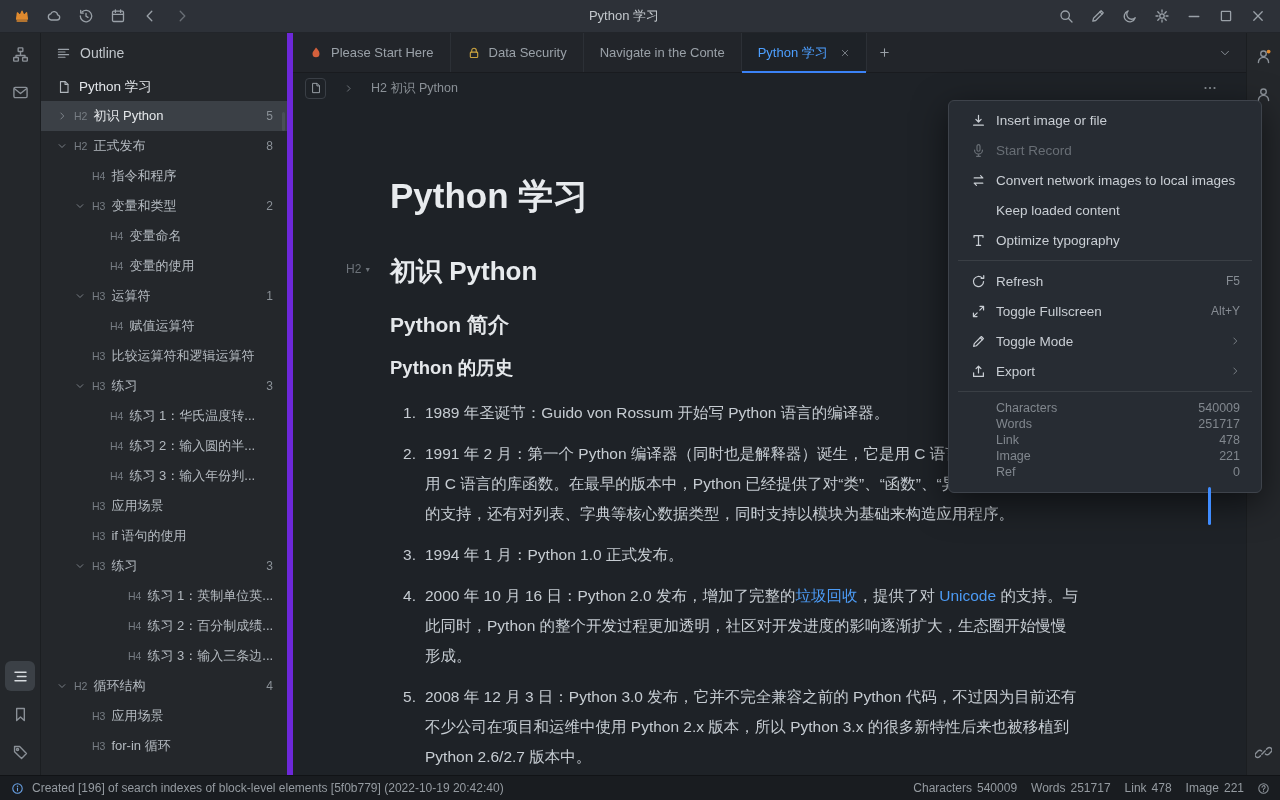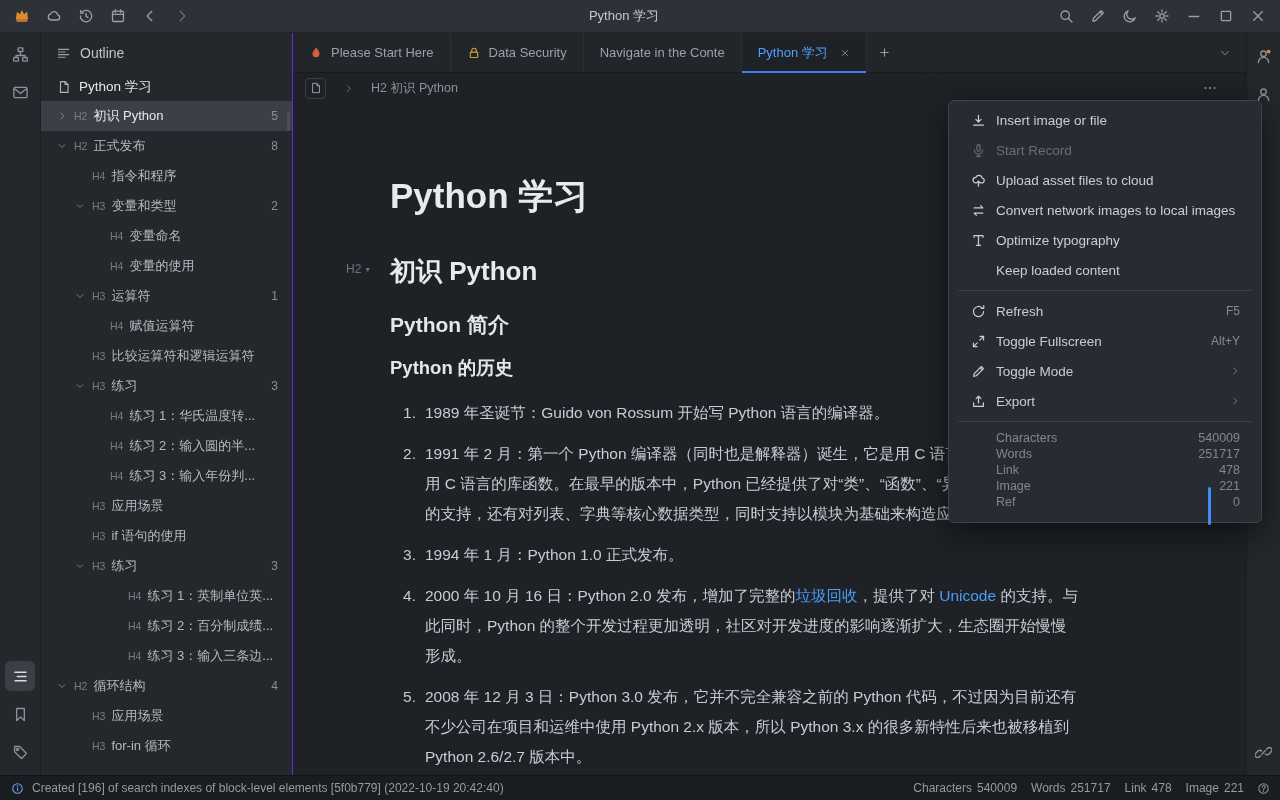--- a/index.html
+++ b/index.html
@@ -19,21 +19,21 @@
 
   .left-dock{width:41px;background:#24272b;border-right:1px solid #1b1e21;display:flex;flex-direction:column;align-items:center;padding:6px 0 8px;}
   .right-dock{width:34px;background:#24272b;border-left:1px solid #1b1e21;display:flex;flex-direction:column;align-items:center;padding:8px 0 8px;}
   .dock-col{display:flex;flex-direction:column;align-items:center;gap:8px;}
   .dock-spacer{flex:1;}
   .dock-ic{width:30px;height:30px;border-radius:6px;display:flex;align-items:center;justify-content:center;color:#8a9097;}
   .dock-ic svg{width:17px;height:17px;}
   .dock-ic.active{background:#3b4046;color:#d8dce0;}
 
   
-  .sidebar{width:252px;background:#24272b;border-right:1px solid #6d28d9;position:relative;overflow:hidden;}
+  .sidebar{width:252px;background:#24272b;border-right:6px solid #6d28d9;position:relative;overflow:hidden;}
   .sb-header{height:40px;display:flex;align-items:center;gap:9px;padding:0 15px;font-size:14px;color:#c0c5ca;}
   .sb-header .ic{width:15px;color:#9aa1a8;}
   .sb-header .ic svg{width:15px;height:15px;}
   .sb-root{height:28px;display:flex;align-items:center;gap:8px;padding:0 15px;font-size:13.5px;color:#e3e6ea;}
   .sb-root .ic{width:15px;color:#b0b6bc;}
   .sb-root .ic svg{width:14px;height:14px;}
   .o-row{height:30px;display:flex;align-items:center;font-size:13px;color:#b4bac0;white-space:nowrap;}
   .o-row.selected{background:#3b4046;color:#e4e7ea;}
   .o-chev{width:17px;flex-shrink:0;display:inline-flex;color:#8a9097;}
   .o-chev svg{width:10px;height:10px;}
@@ -592,45 +592,36 @@
         <svg viewBox="0 0 16 16" width="16" height="16" fill="none" stroke="currentColor" stroke-width="1.3" stroke-linecap="round" stroke-linejoin="round">
           <rect x="6.4" y="1.8" width="3.2" height="7" rx="1.6"></rect>
           <path d="M3.8 7.6 a4.2 4.2 0 0 0 8.4 0 M8 11.8 v2.4 M6 14.2 h4"></path>
         </svg>
       </span>
       <span class="m-label">Start Record</span>
     </div>
     <div class="m-item">
       <span class="m-ic ic">
         <svg viewBox="0 0 16 16" width="16" height="16" fill="none" stroke="currentColor" stroke-width="1.3" stroke-linecap="round" stroke-linejoin="round">
-          <path d="M5.2 10.6 a3 3 0 0 1 0-6 A3.5 3.5 0 0 1 11.9 5.6 a2.5 2.5 0 0 1 -.7 5 H10.6"></path>
-          <path d="M8 14 V8.8 M6.2 10.4 8 8.6 l1.8 1.8"></path>
-        </svg>
-      </span>
-      <span class="m-label">Upload asset files to cloud</span>
-    </div>
-    <div class="m-item">
-      <span class="m-ic ic">
-        <svg viewBox="0 0 16 16" width="16" height="16" fill="none" stroke="currentColor" stroke-width="1.3" stroke-linecap="round" stroke-linejoin="round">
           <path d="M3.4 5.2 h9.2 l-2.4-2.4 M12.6 10.8 H3.4 l2.4 2.4"></path>
         </svg>
       </span>
       <span class="m-label">Convert network images to local images</span>
-    </div>
-    <div class="m-item">
-      <span class="m-ic ic">
-        <svg viewBox="0 0 16 16" width="16" height="16" fill="none" stroke="currentColor" stroke-width="1.3" stroke-linecap="round" stroke-linejoin="round">
-          <path d="M3.2 4.6 V2.8 h9.6 v1.8 M8 2.8 v10.4 M5.8 13.2 h4.4"></path>
-        </svg>
-      </span>
-      <span class="m-label">Optimize typography</span>
     </div>
     <div class="m-item">
       <span class="m-ic ic"></span>
       <span class="m-label">Keep loaded content</span>
+    </div>
+    <div class="m-item">
+      <span class="m-ic ic">
+        <svg viewBox="0 0 16 16" width="16" height="16" fill="none" stroke="currentColor" stroke-width="1.3" stroke-linecap="round" stroke-linejoin="round">
+          <path d="M3.2 4.6 V2.8 h9.6 v1.8 M8 2.8 v10.4 M5.8 13.2 h4.4"></path>
+        </svg>
+      </span>
+      <span class="m-label">Optimize typography</span>
     </div>
     <div class="m-sep"></div>
     <div class="m-item">
       <span class="m-ic ic">
         <svg viewBox="0 0 16 16" width="16" height="16" fill="none" stroke="currentColor" stroke-width="1.3" stroke-linecap="round" stroke-linejoin="round">
           <path d="M13.4 8 a5.4 5.4 0 1 1-1.6-3.8"></path>
           <path d="M13.6 1.8 v2.8 h-2.8"></path>
         </svg>
       </span>
       <span class="m-label">Refresh</span>

